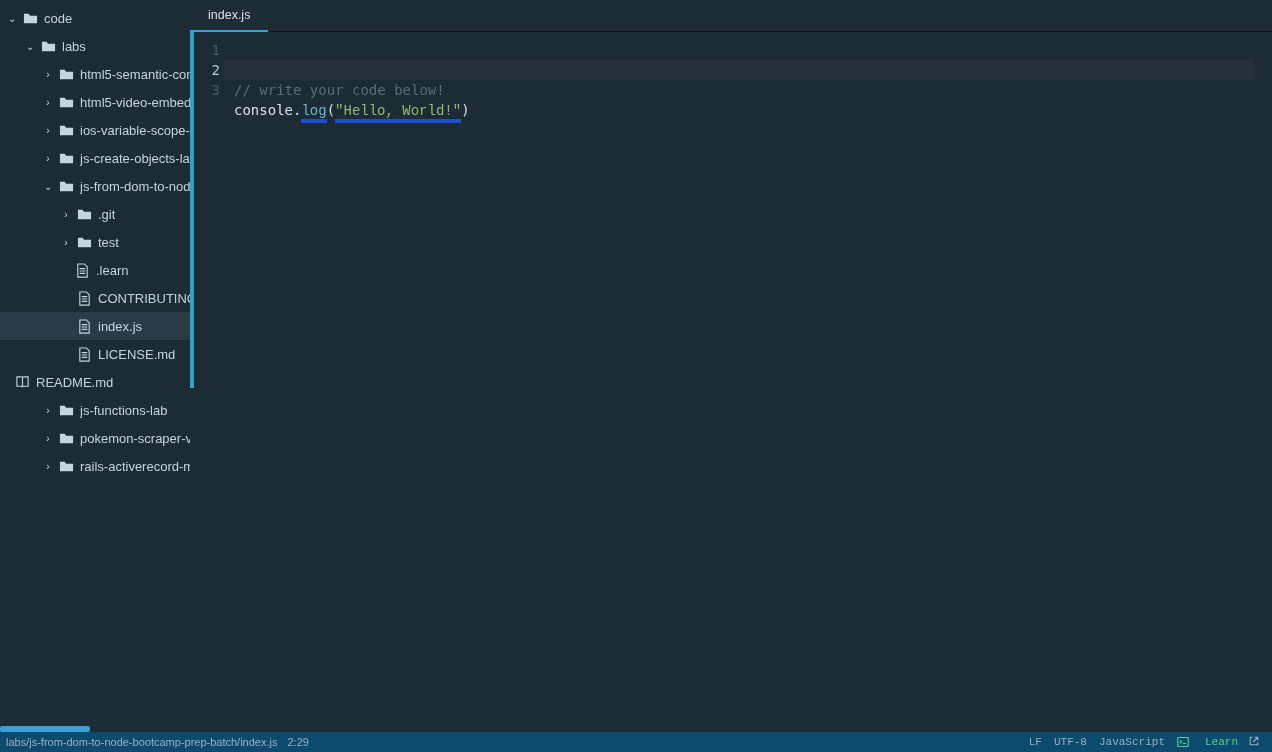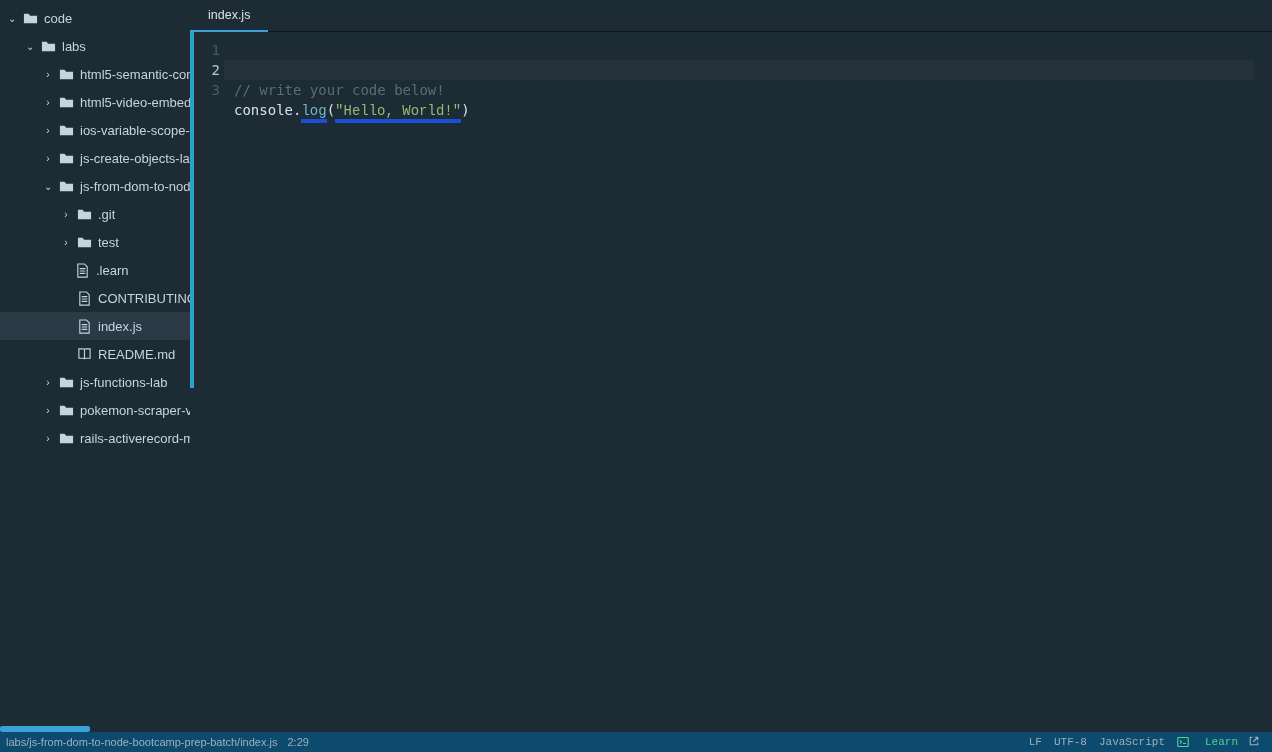--- a/index.html
+++ b/index.html
@@ -175,20 +175,30 @@
                 <path d="M3 1h7l3 3v11H3z" fill="none"></path>
                 <path d="M5 6h6M5 8.5h6M5 11h6"></path>
               </svg>
             </span>
             <span class="tlabel">index.js</span>
           </div>
           <div class="tree-item" style="padding-left: 62px;">
             <span class="chev blank">›</span>
             <span class="ticon">
               <svg viewBox="0 0 16 16" fill="none" stroke="#c5d4df" stroke-width="1.2">
+                <path d="M3 1h7l3 3v11H3z" fill="none"></path>
+                <path d="M5 6h6M5 8.5h6M5 11h6"></path>
+              </svg>
+            </span>
+            <span class="tlabel">LICENSE.md</span>
+          </div>
+          <div class="tree-item" style="">
+            <span class="chev blank">›</span>
+            <span class="ticon">
+              <svg viewBox="0 0 16 16" fill="none" stroke="#c5d4df" stroke-width="1.2">
                 <path d="M2 2h5c1 0 1 1 1 1v10s0-1-1-1H2zM14 2H9c-1 0-1 1-1 1v10s0-1 1-1h5z"></path>
               </svg>
             </span>
             <span class="tlabel">README.md</span>
           </div>
           <div class="tree-item" style="padding-left: 44px;">
             <span class="chev">›</span>
             <span class="ticon">
               <svg viewBox="0 0 16 16" fill="#c5d4df">
                 <path d="M1 3h5l1.5 2H15v8H1z"></path>

